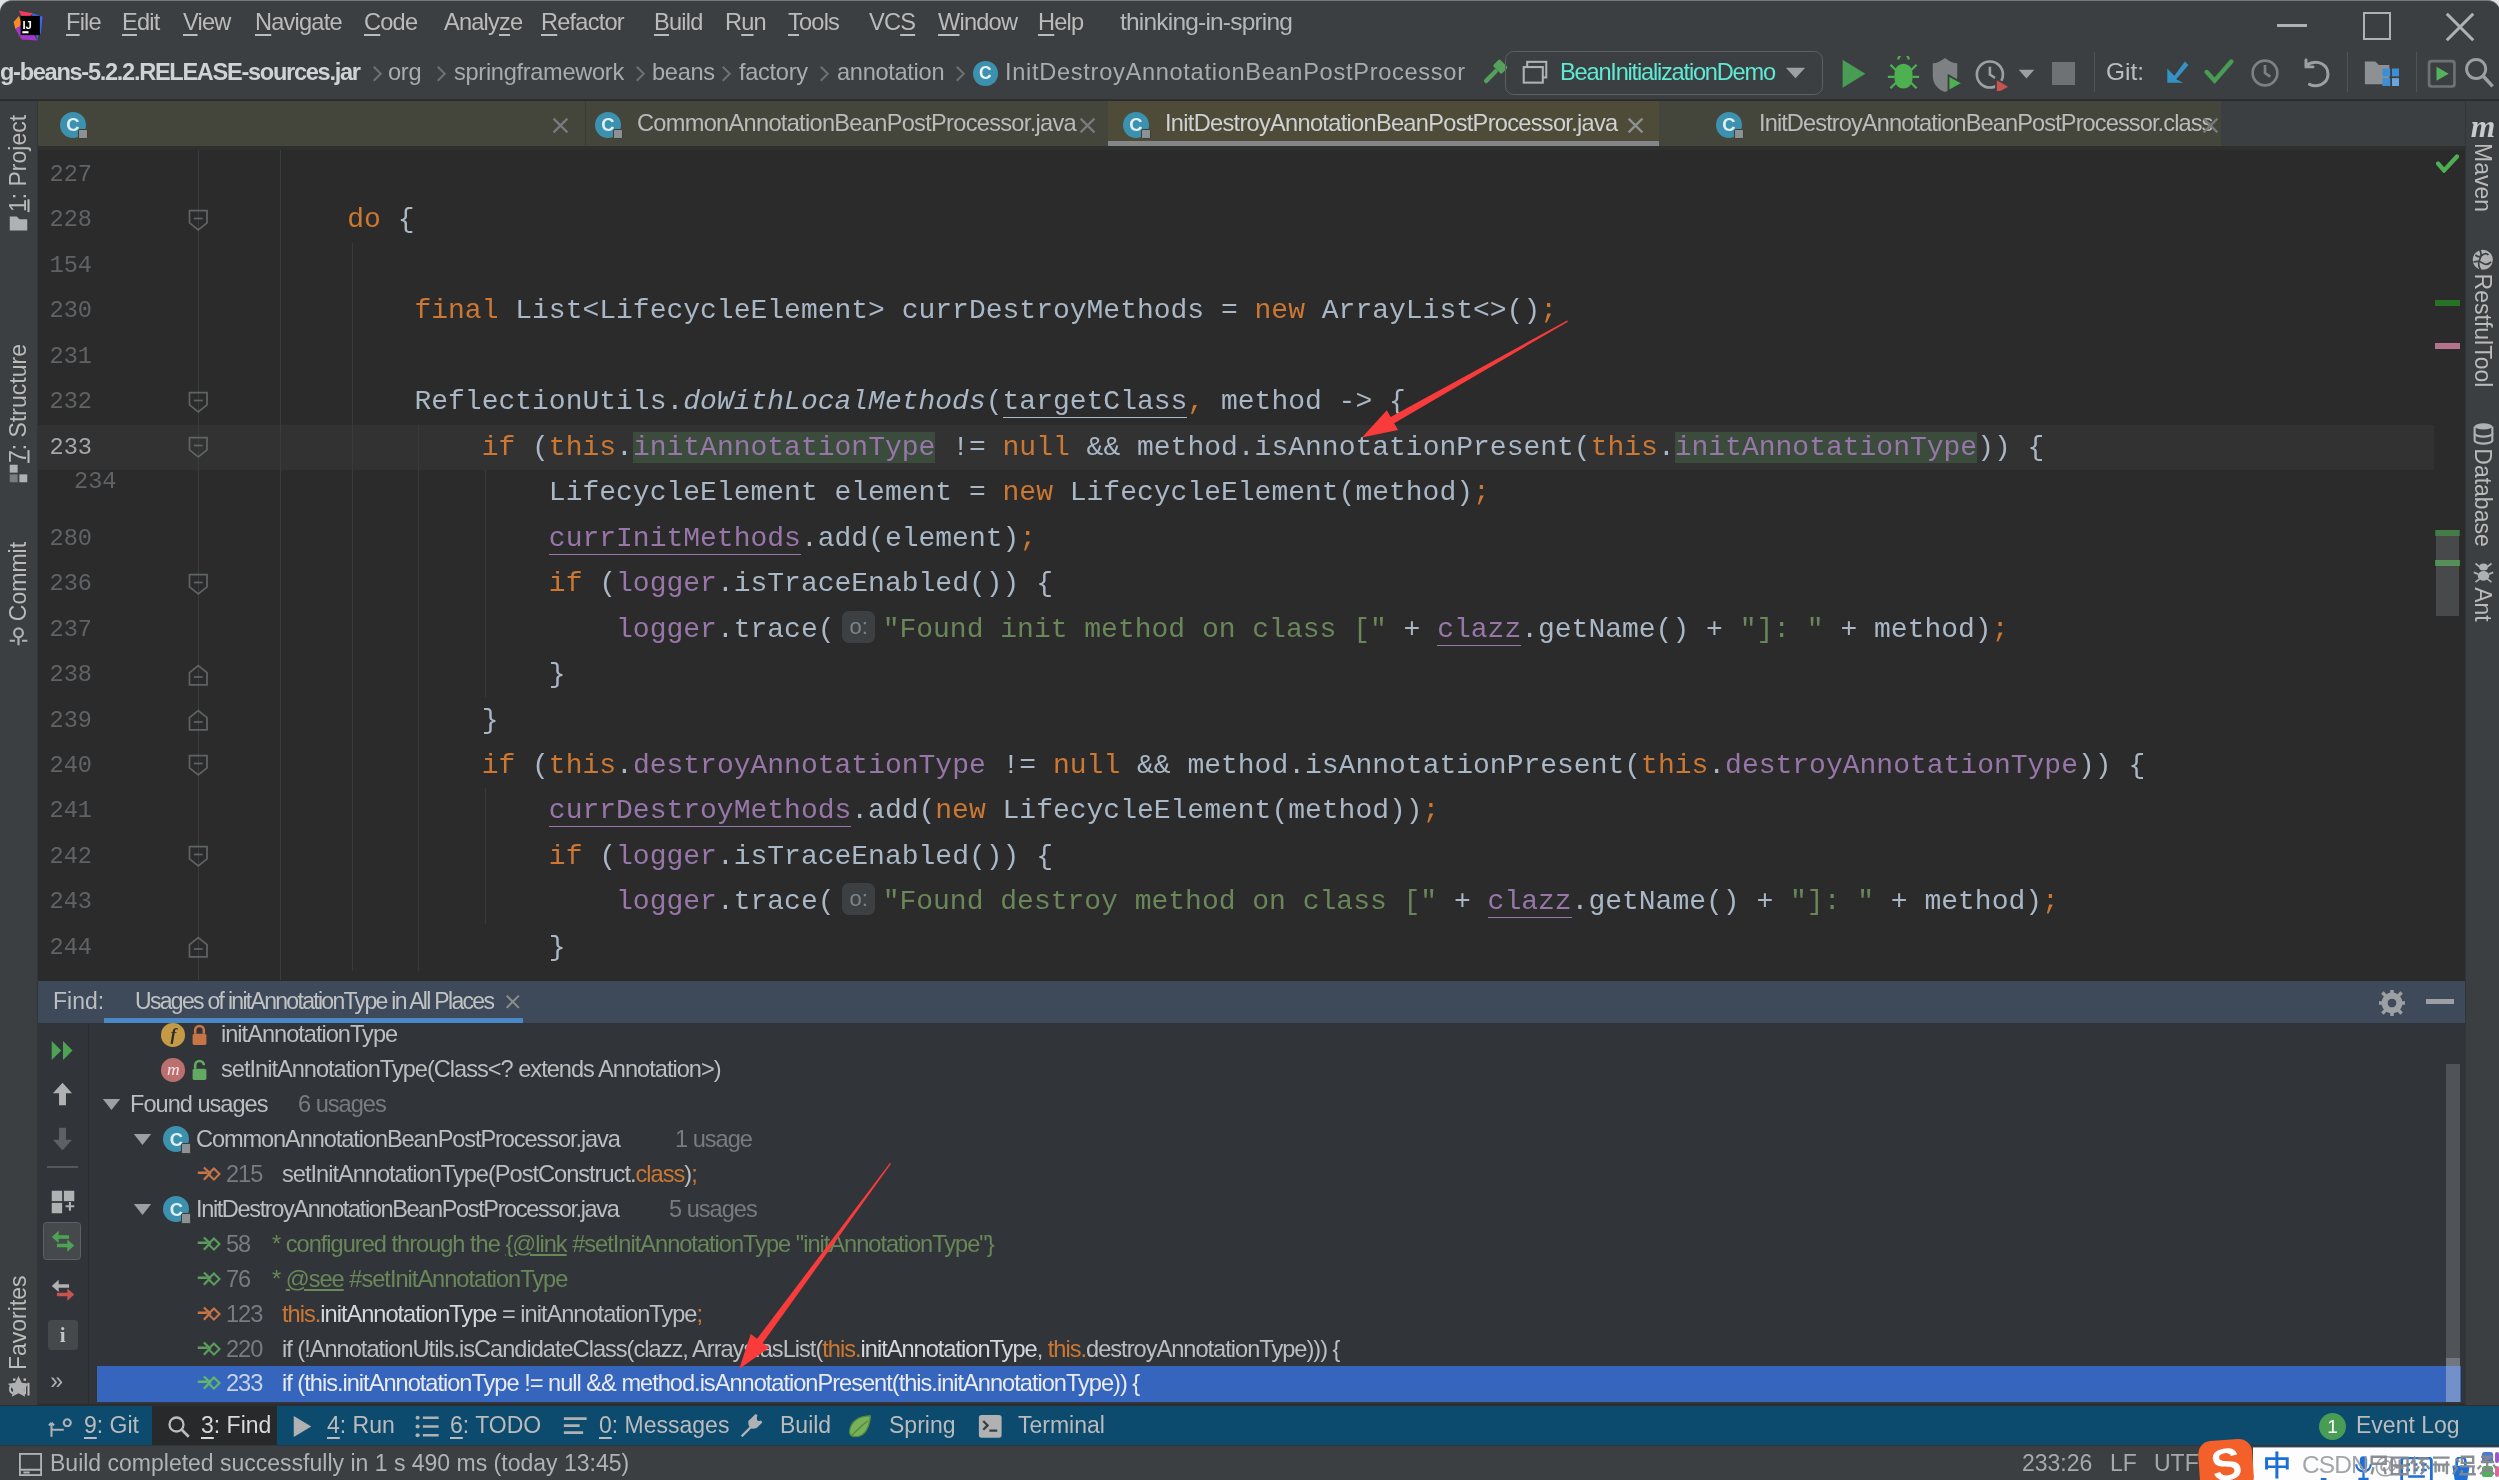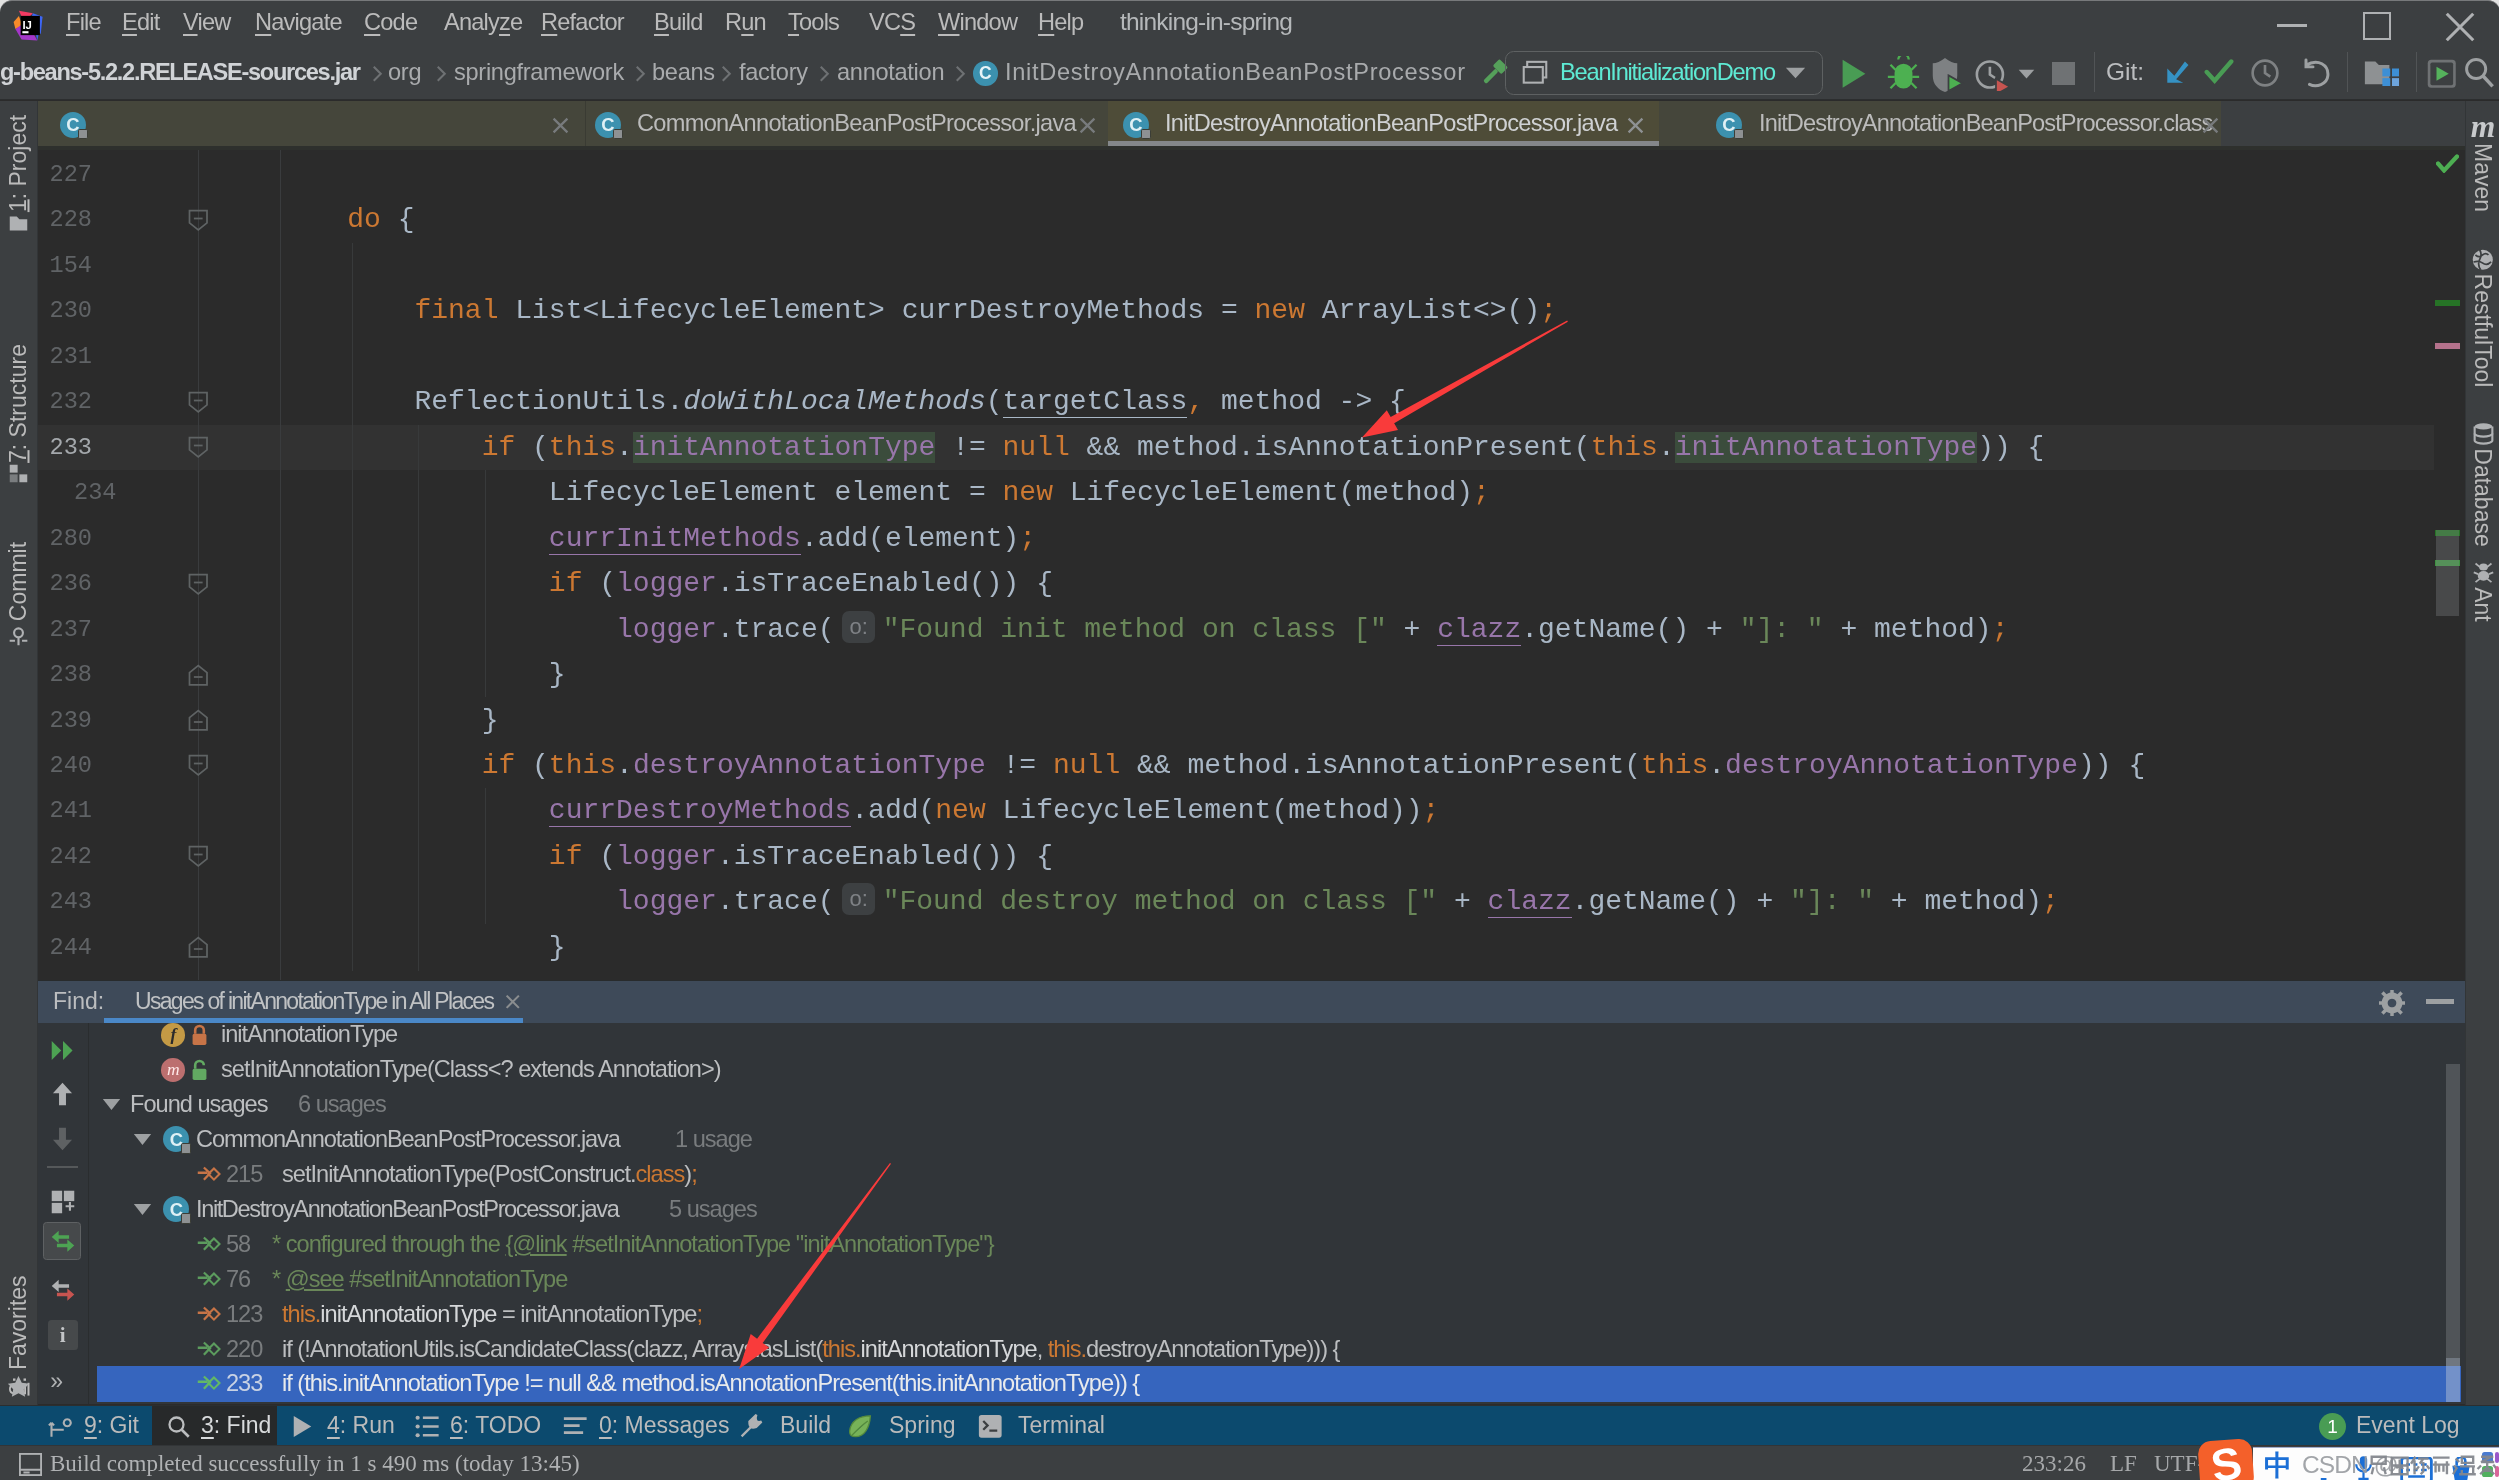--- a/index.html
+++ b/index.html
@@ -39,21 +39,21 @@
 .trow { position:absolute; left:0; height:35px; line-height:35px; font-size:23.6px; letter-spacing:-1px; color:#BCBEC0; white-space:nowrap; }
 .dim { color:#797C7E; }
 .b { font-weight:normal; }
 .grn { color:#6A8759; }
 .gru { color:#6A8759; text-decoration:underline; }
 
 #bottombar { left:0; top:1405px; width:2500px; height:40px; background:#0c4a6e; border-top:0.9px solid #2C2E2F; }
 .bitem { position:absolute; top:0; height:39px; line-height:39px; color:#BBBBBB; font-size:23px; white-space:nowrap; }
 .bitem u, .trow u { text-underline-offset:3.5px; }
 #statusbar { left:0; top:1445px; width:2500px; height:36px; background:#3C3F41; border-top:0.9px solid #323537; }
-.sitem { position:absolute; top:0; height:35px; line-height:35px; color:#B0B2B4; font-size:23px; white-space:nowrap;font-family:Liberation Serif, serif; }
+.sitem { position:absolute; top:0; height:35px; line-height:35px; color:#B0B2B4; font-size:23px; white-space:nowrap; }
 svg.ovl { position:absolute; left:0; top:0; width:2500px; height:1481px; pointer-events:none; }
 .cicon { position:absolute; width:26px; height:26px; border-radius:50%; background:#3C91AF; }
 .cicon::before { content:"C"; position:absolute; left:0; top:0.9px; width:26px; text-align:center; color:#DFF0F5; font-size:18.4px; font-weight:bold; line-height:26px; }
 .cicon::after { content:""; position:absolute; right:-1.7px; bottom:-1.7px; width:7.9px; height:8.7px; background:#8E9193; border:1.3px solid #3B3D36; border-radius:1.7px; }
 .gudot { position:absolute; width:24.5px; height:24.5px; }
 </style>
 </head>
 <body>
 
 <div class="abs" style="left:0;top:0;width:17.5px;height:17.5px;background:#E2E2E2;"></div>
@@ -276,21 +276,21 @@
   <div class="abs" style="left:447px;top:320px;width:0.9px;height:227px;background:#383A3B;"></div>
   <div class="abs" style="left:447px;top:638px;width:0.9px;height:136px;background:#383A3B;"></div>
 
   <div class="lnum" style="top:1.7px;">227</div>
   <div class="lnum" style="top:47px;">228</div>
   <div class="lnum" style="top:93px;">154</div>
   <div class="lnum" style="top:138px;">230</div>
   <div class="lnum" style="top:184px;">231</div>
   <div class="lnum" style="top:229px;">232</div>
   <div class="lnum" style="top:275px;color:#A4A8AC;">233</div>
-  <div class="lnum" style="top:320px;padding-left:36px;">234</div>
+  <div class="lnum" style="top:309px;padding-left:36px;">234</div>
   <div class="lnum" style="top:366px;">280</div>
   <div class="lnum" style="top:411px;">236</div>
   <div class="lnum" style="top:457px;">237</div>
   <div class="lnum" style="top:502px;">238</div>
   <div class="lnum" style="top:548px;">239</div>
   <div class="lnum" style="top:593px;">240</div>
   <div class="lnum" style="top:638px;">241</div>
   <div class="lnum" style="top:684px;">242</div>
   <div class="lnum" style="top:729px;">243</div>
   <div class="lnum" style="top:775px;">244</div>

